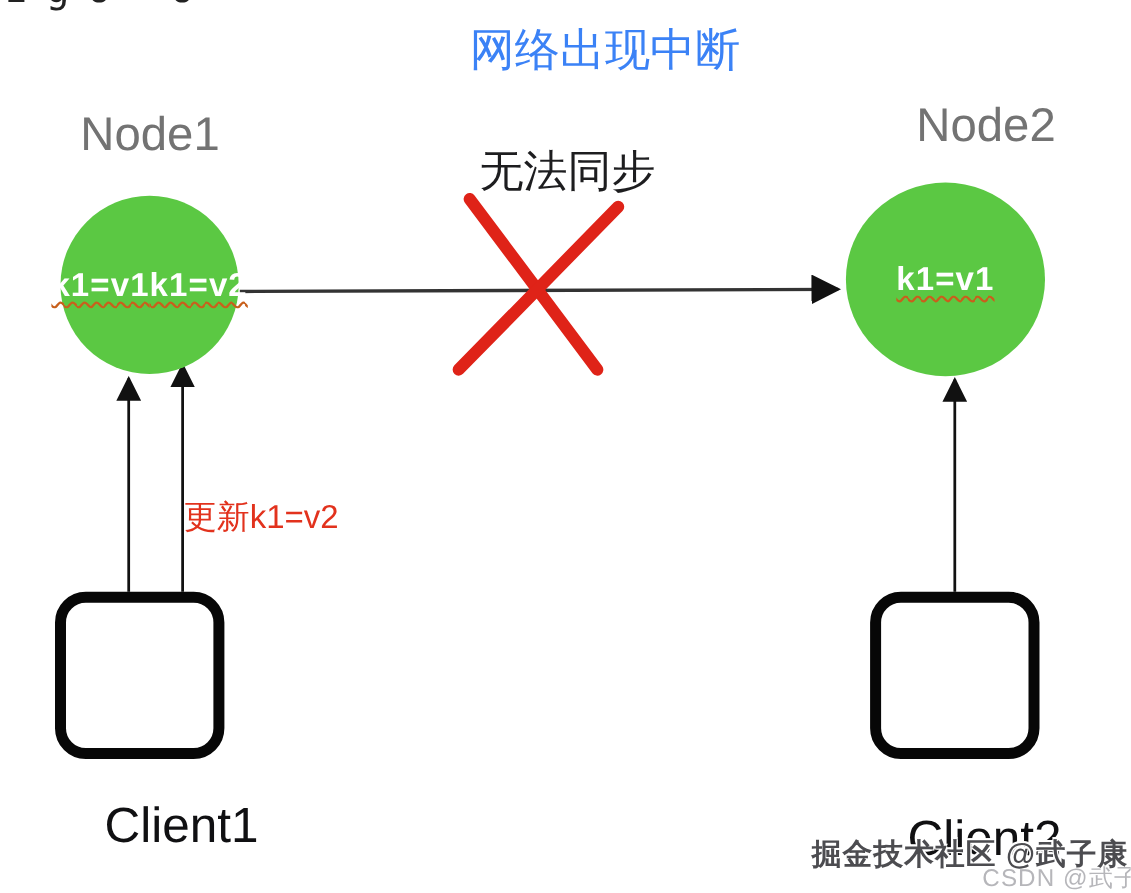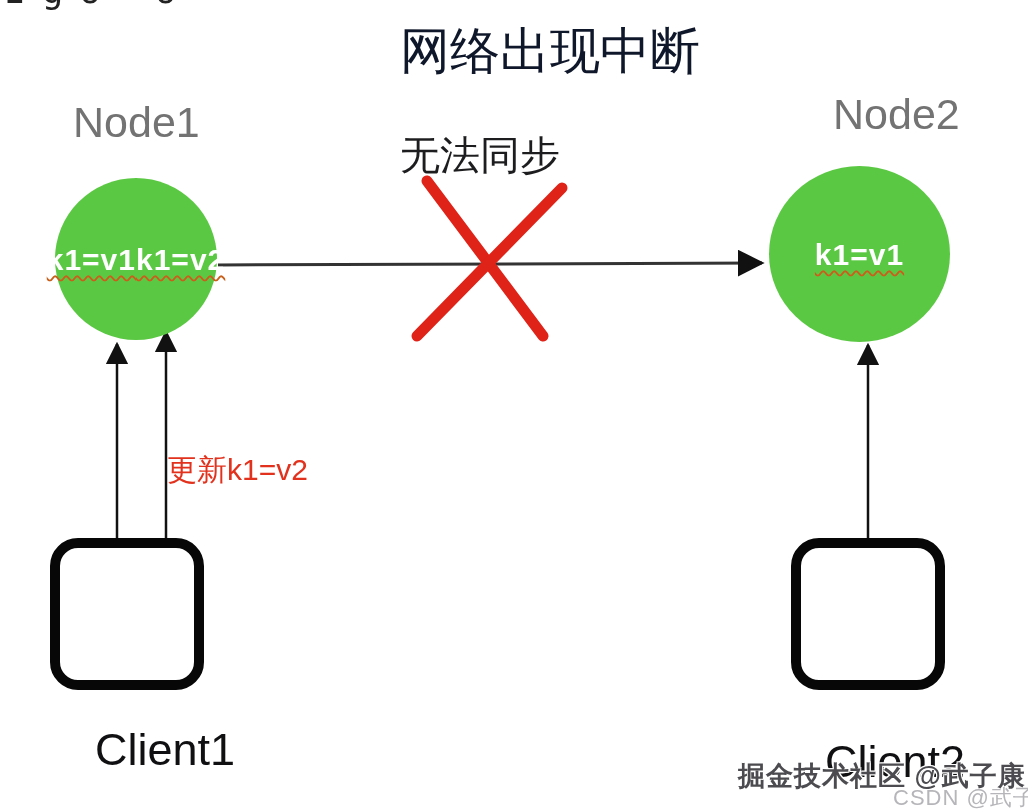--- a/index.html
+++ b/index.html
@@ -20,25 +20,25 @@
     overflow: hidden;
   }
   .top-fragment span {
     position: absolute; top: -30px; left: 4px;
     font-size: 36px; letter-spacing: 16px; color: #222;
     font-family: "DejaVu Sans Mono", monospace;
   }
 
   .title {
     left: 350px; top: 18px; width: 400px;
-    text-align: center; font-size: 50px; color: #0f172a;
+    text-align: center; font-size: 41px; color: #3b82f6;
     white-space: nowrap;
   }
   .subtitle {
-    left: 320px; top: 128px; width: 320px;
+    left: 356px; top: 128px; width: 320px;
     text-align: center; font-size: 40px; color: #1d1d1f;
     white-space: nowrap;
   }
 
   .node-label { font-size: 43px; color: #737373; white-space: nowrap; }
   .node1-label { left: 73px;  top: 98px; }
   .node2-label { left: 789px; top: 90px; margin-left: 44px; }
 
   .node-circle {
     border-radius: 50%;

